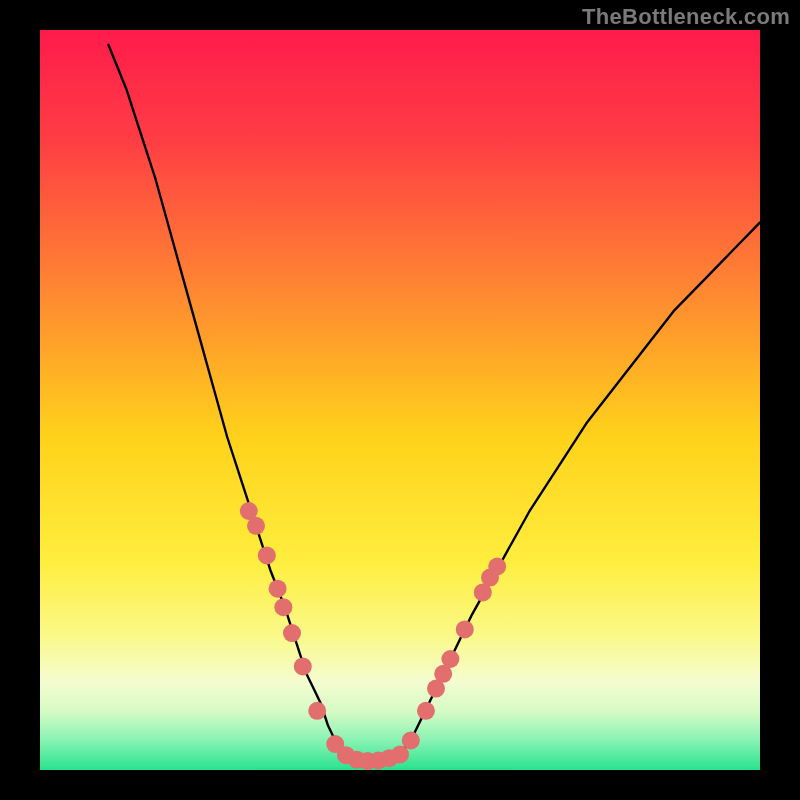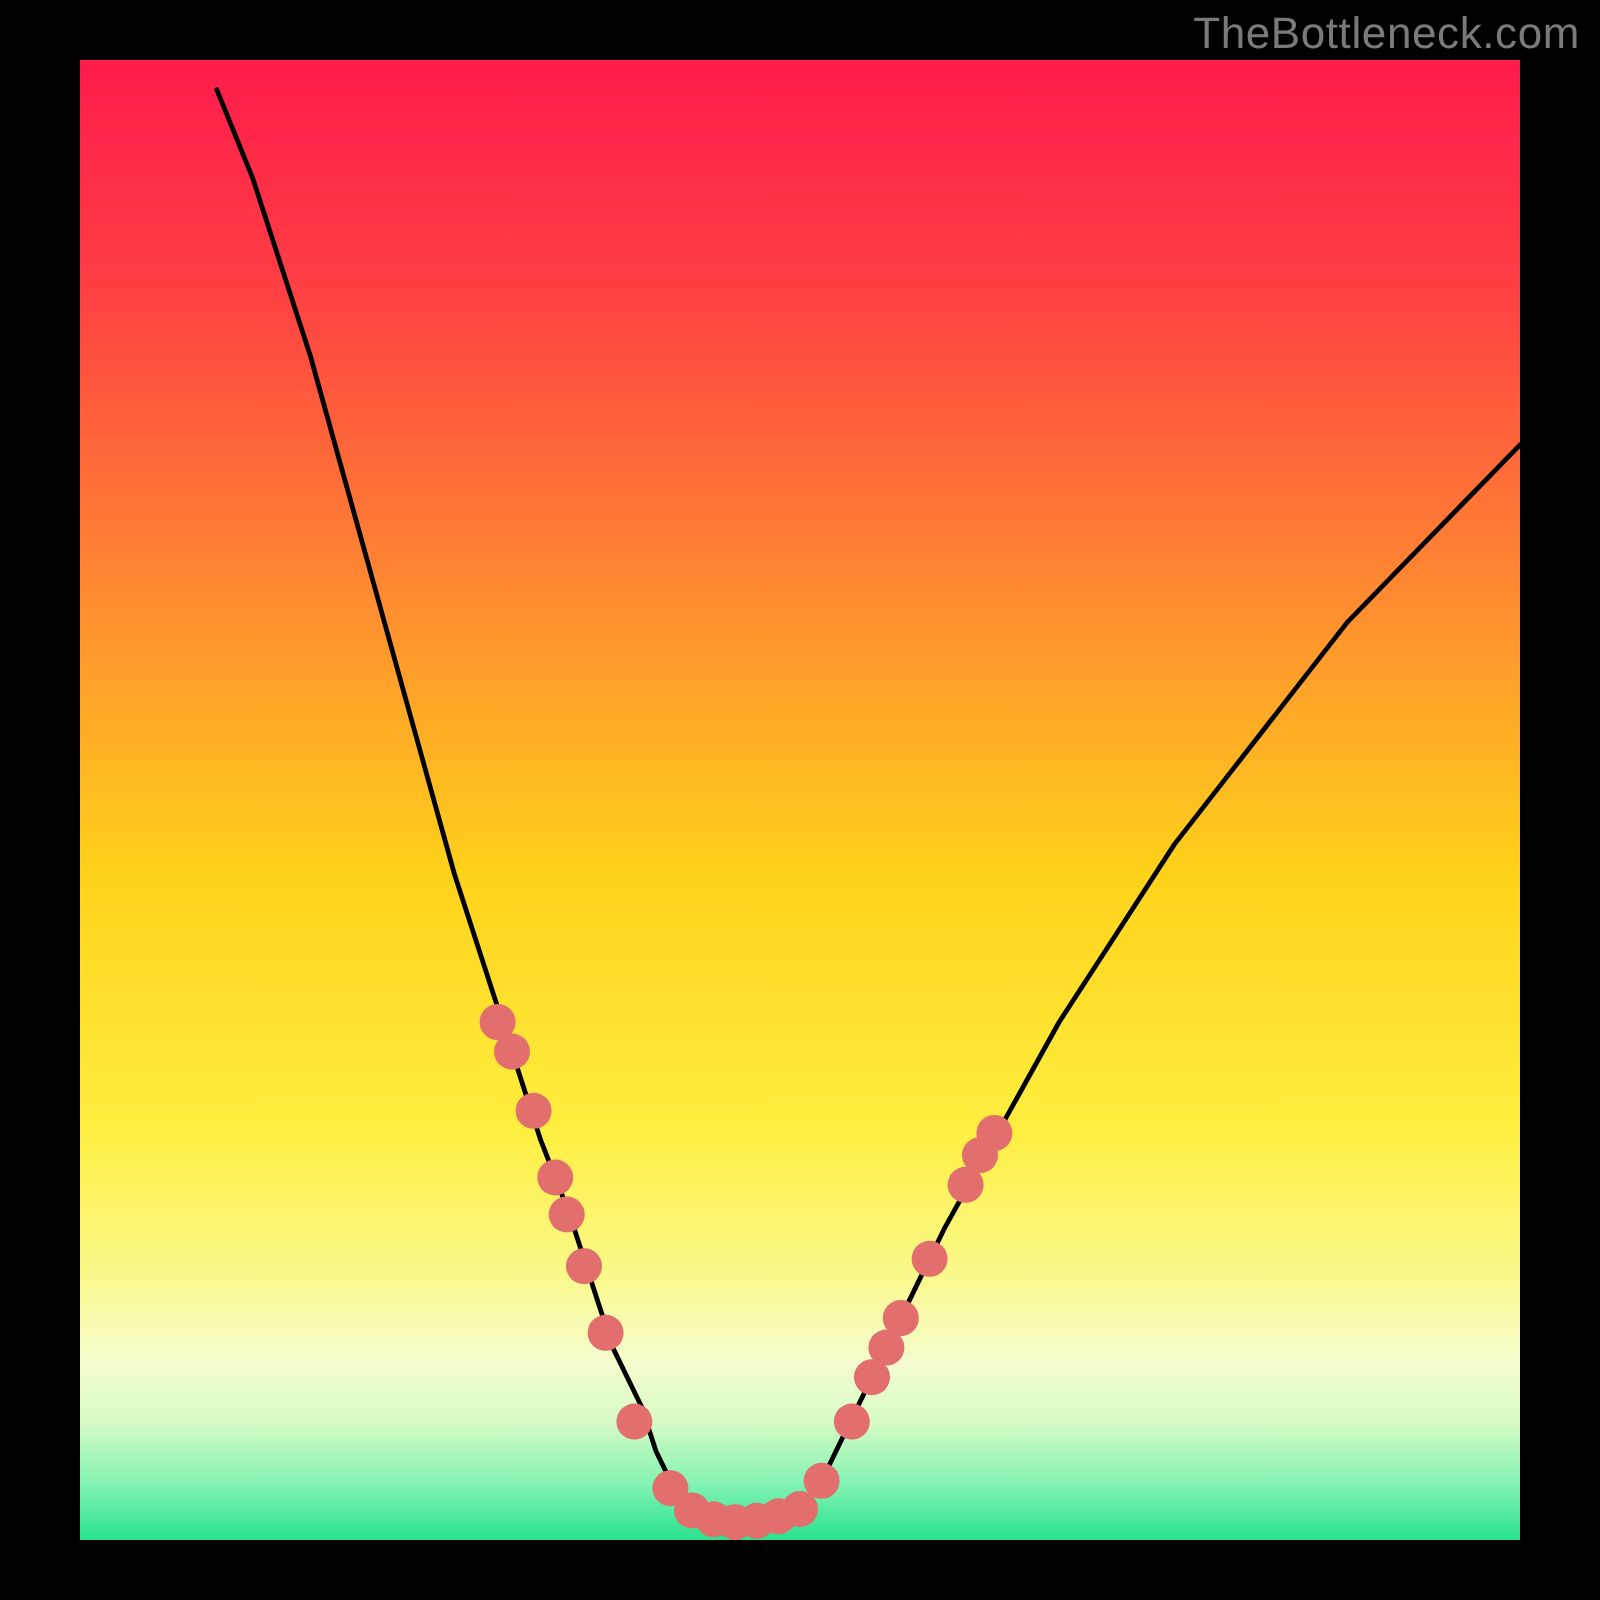--- a/index.html
+++ b/index.html
@@ -16,21 +16,21 @@
     height: 800px;
     background: #000;
   }
   .watermark {
     position: absolute;
     top: 4px;
     right: 10px;
     color: #7a7a7a;
     font-family: Arial, Helvetica, sans-serif;
     font-size: 22px;
-    font-weight: 400;
+    font-weight: 700;
     letter-spacing: 0.3px;
     z-index: 20;
     user-select: none;
   }
   svg.plot {
     position: absolute;
     top: 0;
     left: 0;
     z-index: 5;
   }

